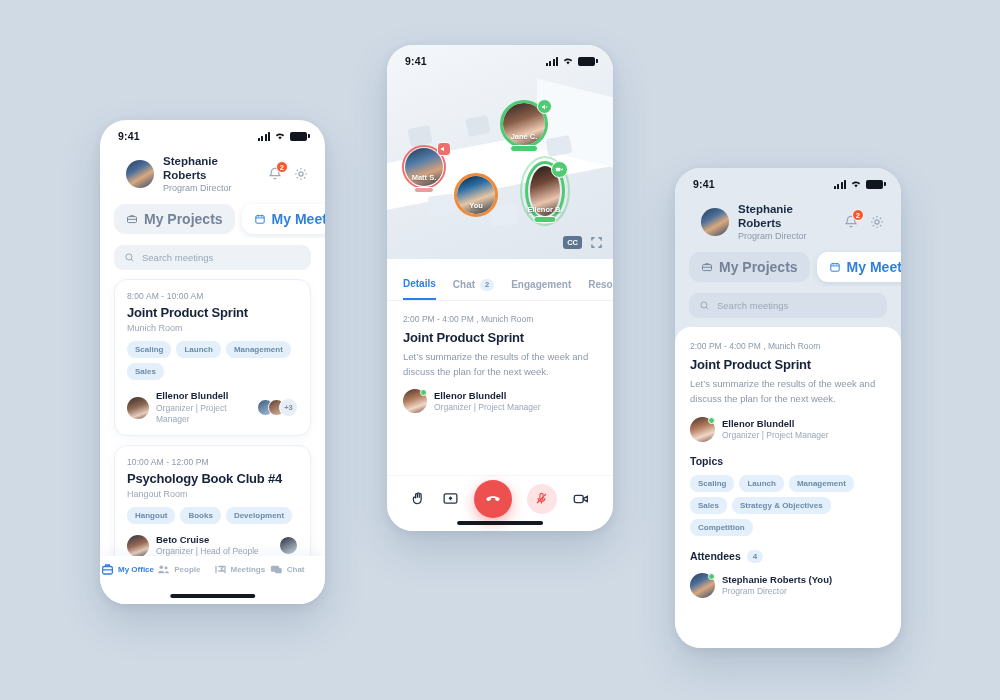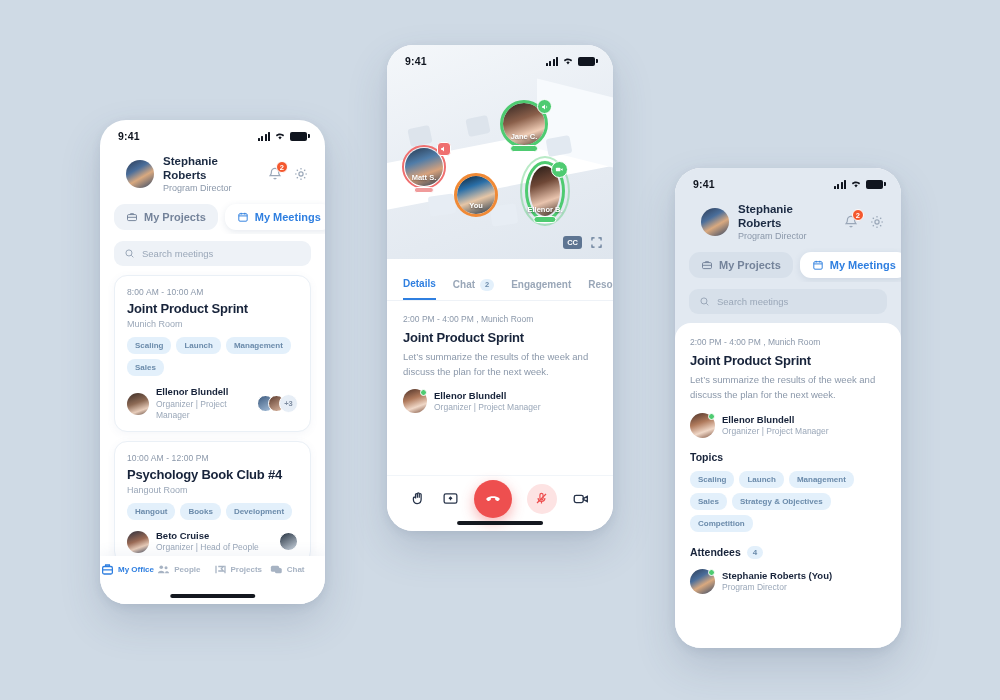--- a/index.html
+++ b/index.html
@@ -48,21 +48,21 @@
   .prole { font-size: 9px; color:#8b98aa; line-height:1.3; }
   .hdr-actions { margin-left:auto; display:flex; align-items:center; gap:10px; }
   .ico { color:#9aa7b8; position:relative; display:flex; }
   .badge { position:absolute; top:-5px; right:-5px; min-width:12px; height:12px; border-radius:7px;
     background:#f4582e; color:#fff; font-size:7.5px; font-weight:bold;
     display:flex; align-items:center; justify-content:center; padding:0 3px; border:1.3px solid #fff; }
 
   
   .segs { display:flex; gap:7px; padding: 4px 0 4px 14px; overflow:hidden; }
   .seg { display:flex; align-items:center; gap:6px; padding:7px 12px; border-radius:11px;
-    background:#eef2f7; font-size:11px; font-weight:bold; color:#74839a; white-space:nowrap; flex:none; }
+    background:#eef2f7; font-size:14px; font-weight:bold; color:#74839a; white-space:nowrap; flex:none; }
   .seg.active { background:#fff; color:#2f7fe0; box-shadow:0 2px 7px rgba(60,90,130,.13); }
   .seg svg { flex:none; }
 
   
   .search { margin: 7px 14px 9px 14px; height:25px; border-radius:9px; background:#eef2f7;
     display:flex; align-items:center; gap:7px; padding:0 10px; }
   .search span { font-size:9.5px; color:#9aa7b8; }
 
   
   .scroll { padding: 0 14px; }
@@ -278,21 +278,21 @@
             <circle cx="7" cy="7" r="2.4"></circle>
             <circle cx="13.4" cy="7.8" r="2"></circle>
             <path d="M2.6 15c0-2.3 2-3.5 4.4-3.5s4.4 1.2 4.4 3.5H2.6zM12.2 15c0-1.6.5-2.6 1.9-2.6 1.6 0 3.3.8 3.3 2.6h-5.2z"></path>
           </svg>
         <span>People</span>
       </div>
       <div class="bitem">
         <svg width="15" height="15" viewBox="0 0 20 20" fill="none" stroke="#a7b3c3" stroke-width="1.7">
             <path d="M4 5v10M16 5v10M7 6h7l-3 3 3 3H7"></path>
           </svg>
-        <span>Projects</span>
+        <span>Meetings</span>
       </div>
       <div class="bitem">
         <svg width="15" height="15" viewBox="0 0 20 20" fill="#a7b3c3">
             <rect x="2.5" y="5" width="11" height="8" rx="2"></rect>
             <rect x="8" y="8" width="9" height="7" rx="2" fill="#a7b3c3"></rect>
           </svg>
         <span>Chat</span>
       </div>
     </div>
 

